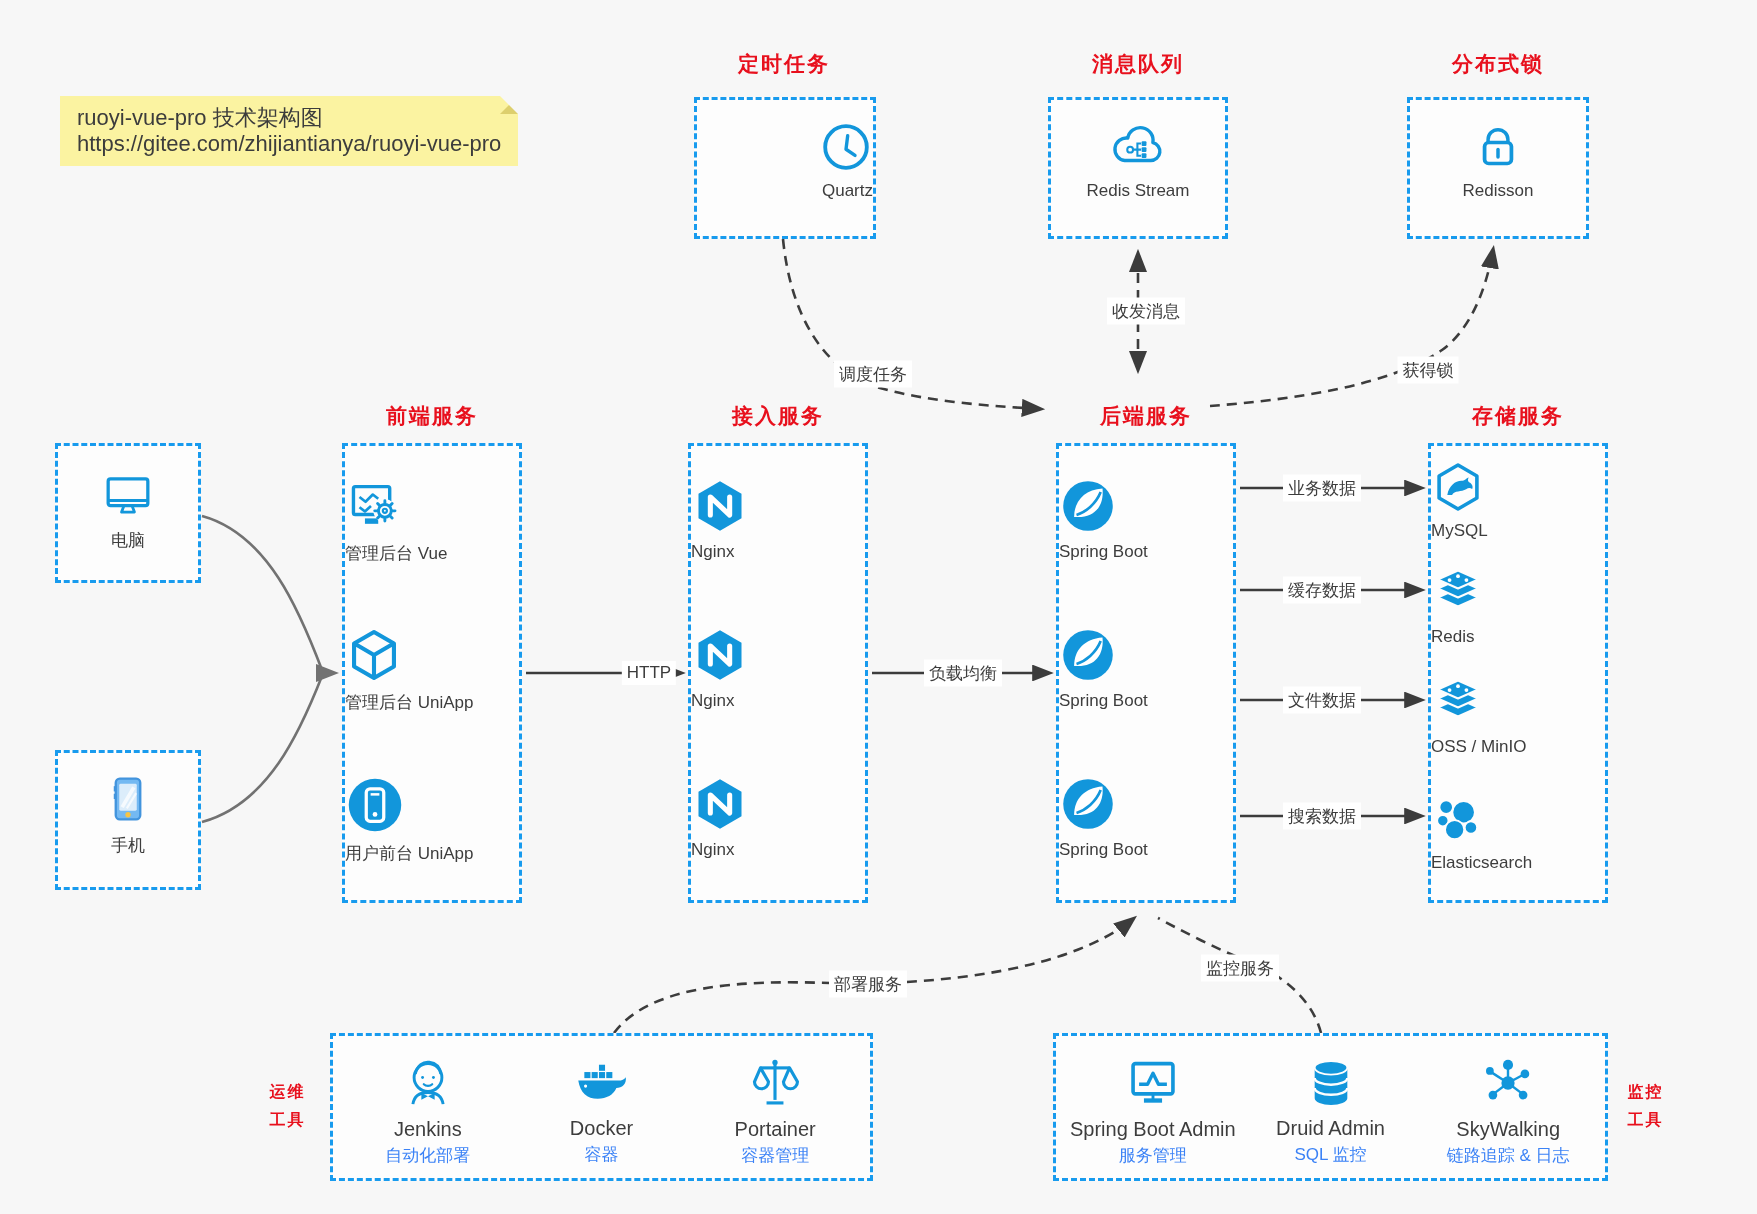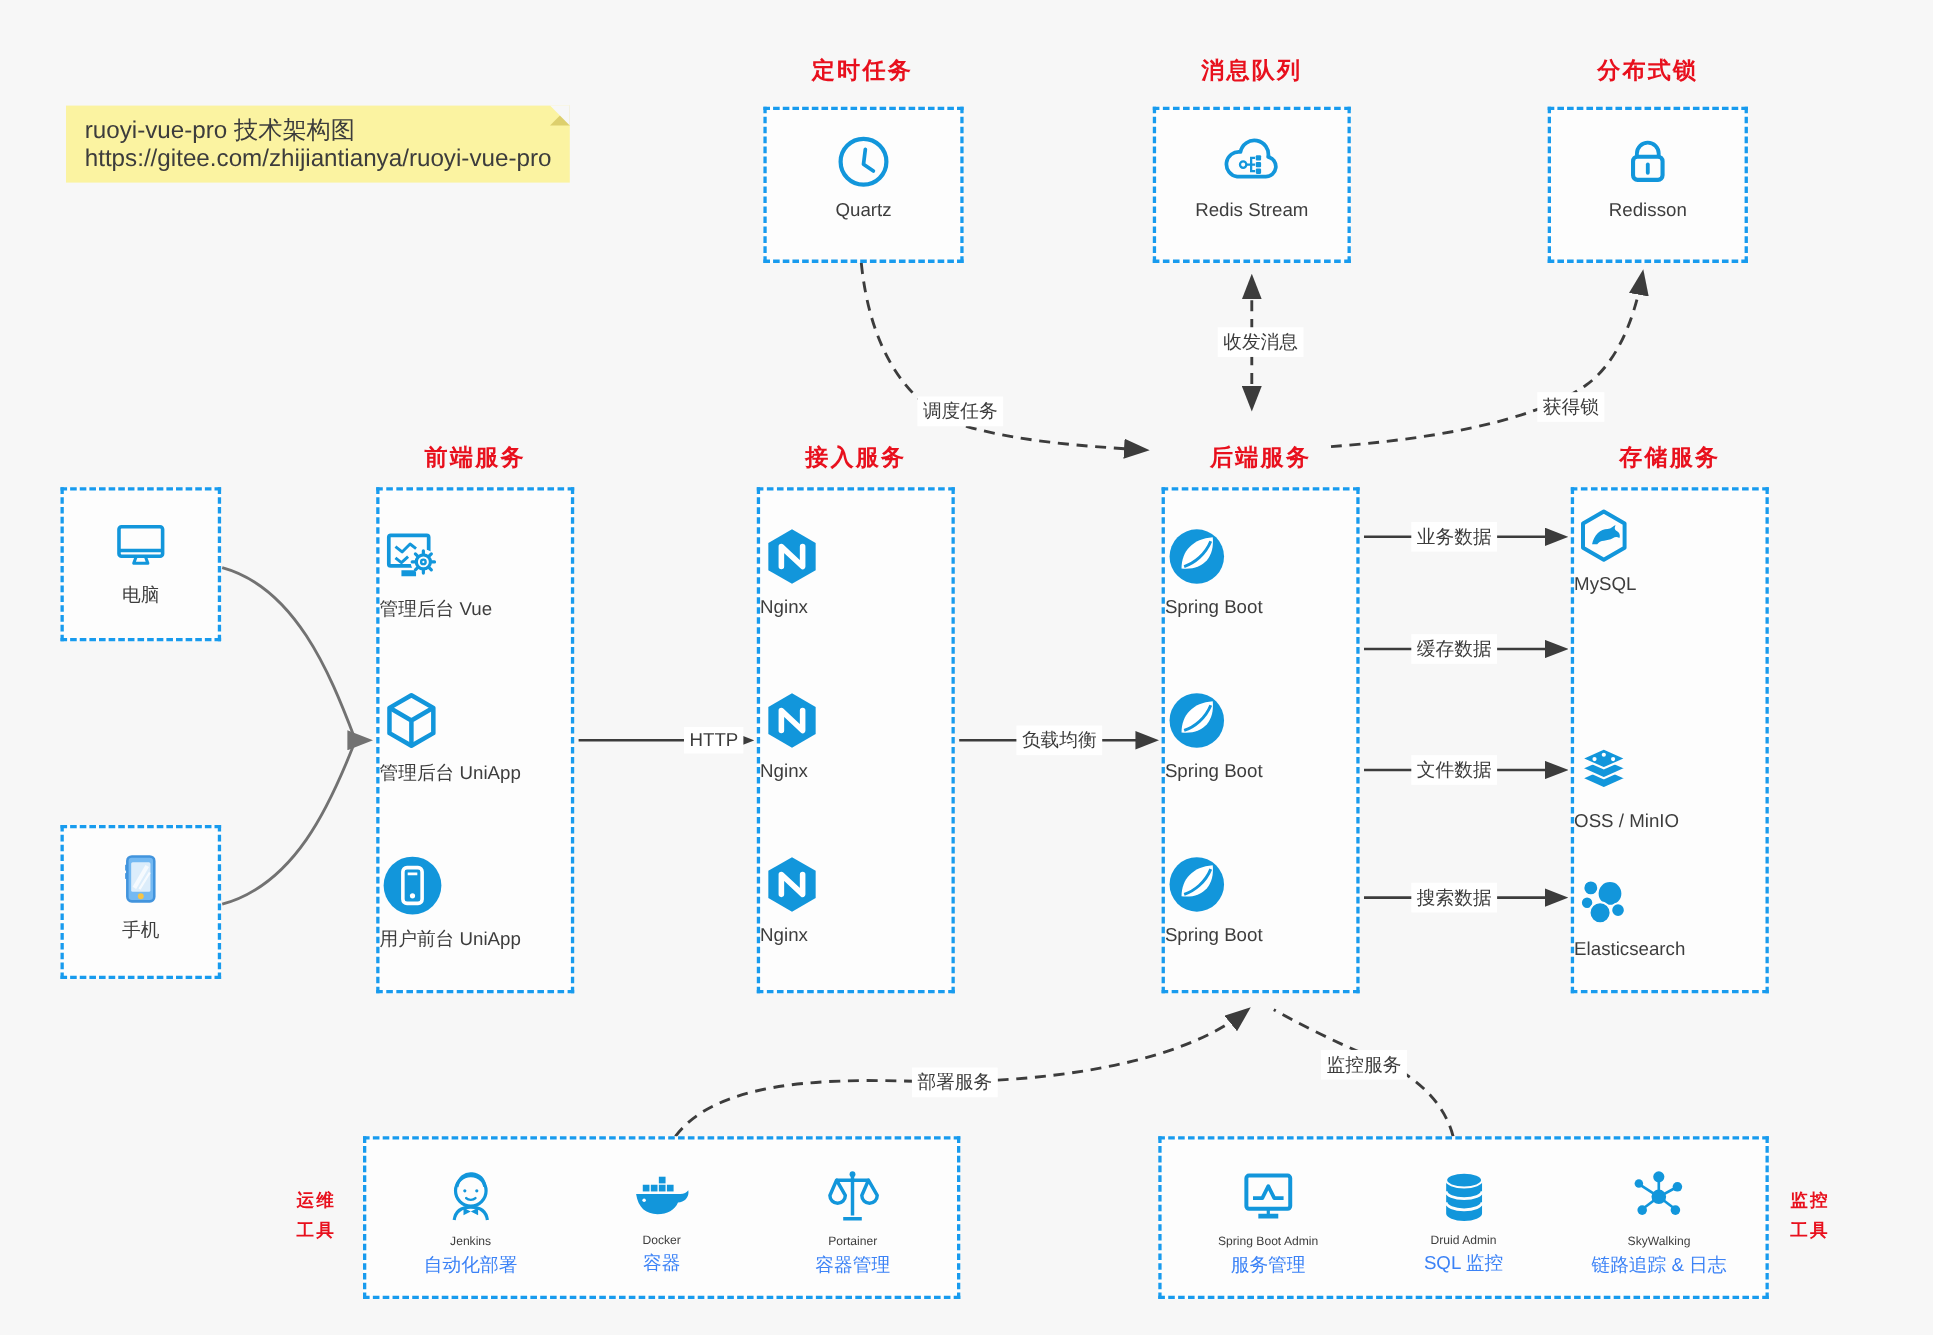--- a/index.html
+++ b/index.html
@@ -7,21 +7,21 @@
   svg.wires{position:absolute;left:0;top:0;z-index:1;}
   .box{position:absolute;border:3px dashed #189bee;background:#fdfdfd;box-sizing:border-box;z-index:2;}
   .vflex{display:flex;flex-direction:column;align-items:center;}
   .top-title,.col-title{position:absolute;font-size:21px;font-weight:bold;color:#e8101d;text-align:center;letter-spacing:2px;z-index:2;}
   .side-title{position:absolute;font-size:16px;font-weight:bold;color:#e8101d;text-align:center;line-height:28px;letter-spacing:2px;z-index:2;}
   .side-title span{display:block;}
   .item{position:absolute;left:0;width:100%;display:flex;flex-direction:column;align-items:flex-start;z-index:3;}
   .lbl{margin-top:7px;font-size:17px;color:#3d3d3d;white-space:nowrap;}
   .tool-row{display:flex;align-items:center;justify-content:space-around;padding:14px 8px 8px 8px;}
   .tool-item{display:flex;flex-direction:column;align-items:center;text-align:center;flex:1;}
-  .tool-item .name{font-size:11px;color:#3d3d3d;margin-top:6px;white-space:nowrap;}
+  .tool-item .name{font-size:20px;color:#3d3d3d;margin-top:6px;white-space:nowrap;}
   .tool-item .desc{font-size:17px;color:#3b82f6;margin-top:3px;white-space:nowrap;}
   .wire-lbl{position:absolute;transform:translate(-50%,-50%);background:#ffffff;padding:2px 5px;font-size:17px;color:#3c3c3c;white-space:nowrap;z-index:5;}
   .note{position:absolute;left:60px;top:96px;width:458px;height:70px;background:#fbf3a1;z-index:2;box-sizing:border-box;padding:9px 0 0 17px;}
   .note::after{content:"";position:absolute;top:0;right:0;width:0;height:0;border-top:18px solid #f7f7f7;border-left:18px solid transparent;}
   .note::before{content:"";position:absolute;top:0;right:0;width:0;height:0;border-bottom:18px solid #ddcf6d;border-left:18px solid transparent;}
   .note .nline{font-size:22px;color:#3c3c3c;line-height:26px;white-space:nowrap;}
 </style>
 </head>
 <body>
 
@@ -64,21 +64,21 @@
 
   <div class="note">
     <div class="nline">ruoyi-vue-pro 技术架构图</div>
     <div class="nline">https://gitee.com/zhijiantianya/ruoyi-vue-pro</div>
   </div>
 
   <div class="top-title" style="left:694px;top:50px;width:180px;">定时任务</div>
   <div class="top-title" style="left:1048px;top:50px;width:180px;">消息队列</div>
   <div class="top-title" style="left:1407px;top:50px;width:182px;">分布式锁</div>
 
-  <div class="box vflex" style="left:694px;top:97px;width:182px;height:142px;padding-top:20px;">
+  <div class="box vflex" style="left:694px;top:97px;width:182px;height:142px;padding-top:20px;align-items:flex-end;">
     <svg width="54" height="54" viewBox="0 0 48 48">
       <circle cx="24" cy="24" r="18.5" fill="none" stroke="#1296db" stroke-width="3.4"></circle>
       <path d="M25.5 14 L24 26 L32 31.5" fill="none" stroke="#1296db" stroke-width="3" stroke-linecap="round" stroke-linejoin="round"></path>
     </svg>
     <div class="lbl">Quartz</div>
   </div>
 
   <div class="box vflex" style="left:1048px;top:97px;width:180px;height:142px;padding-top:18px;">
     <svg width="58" height="56" viewBox="0 0 48 46">
       <path d="M13 35 h21.5 a7.5 7.5 0 0 0 1.8 -14.8 A10.5 10.5 0 0 0 15.5 16.5 A8.3 8.3 0 0 0 13 35 z" fill="none" stroke="#1296db" stroke-width="2.8" stroke-linejoin="round"></path>
@@ -218,20 +218,35 @@
   </div>
 
   <div class="box" style="left:1428px;top:443px;width:180px;height:460px;">
     <div class="item" style="top:14px;">
       <svg width="54" height="54" viewBox="0 0 48 48">
         <polygon points="24,4.5 40.8,14.2 40.8,33.8 24,43.5 7.2,33.8 7.2,14.2" fill="none" stroke="#1296db" stroke-width="3.2" stroke-linejoin="round"></polygon>
         <path d="M14.5 31 c1.5-8 7-12.5 12.5-12.5 c3 0 4.5-2.5 6.5-3 c-1 2-0.8 3.2 0.3 4.3 c2.8 1.2 3.8 4 2.8 6 c-2-1.2-3.4-1-5.4 0.2 c-4 2.5-10.5 1-12.5 5 z" fill="#1296db"></path>
       </svg>
       <div class="lbl">MySQL</div>
     </div>
+    <div class="item" style="top:120px;">
+      <svg width="54" height="54" viewBox="0 0 48 48">
+        <g fill="#1296db" stroke="#fdfdfd" stroke-width="1.8" stroke-linejoin="round">
+          <path d="M6 28 L24 20 L42 28 L24 36 Z"></path>
+          <path d="M6 20 L24 12 L42 20 L24 28 Z"></path>
+          <path d="M6 12 L24 4 L42 12 L24 20 Z"></path>
+        </g>
+        <g fill="#ffffff">
+          <circle cx="24" cy="9" r="1.7"></circle>
+            <circle cx="16.5" cy="12.5" r="1.7"></circle>
+            <circle cx="31.5" cy="12.5" r="1.7"></circle>
+        </g>
+      </svg>
+      <div class="lbl">Redis</div>
+    </div>
     <div class="item" style="top:230px;">
       <svg width="54" height="54" viewBox="0 0 48 48">
         <g fill="#1296db" stroke="#fdfdfd" stroke-width="1.8" stroke-linejoin="round">
           <path d="M6 28 L24 20 L42 28 L24 36 Z"></path>
           <path d="M6 20 L24 12 L42 20 L24 28 Z"></path>
           <path d="M6 12 L24 4 L42 12 L24 20 Z"></path>
         </g>
         <g fill="#ffffff">
           <circle cx="24" cy="9" r="1.7"></circle>
             <circle cx="16.5" cy="12.5" r="1.7"></circle>

